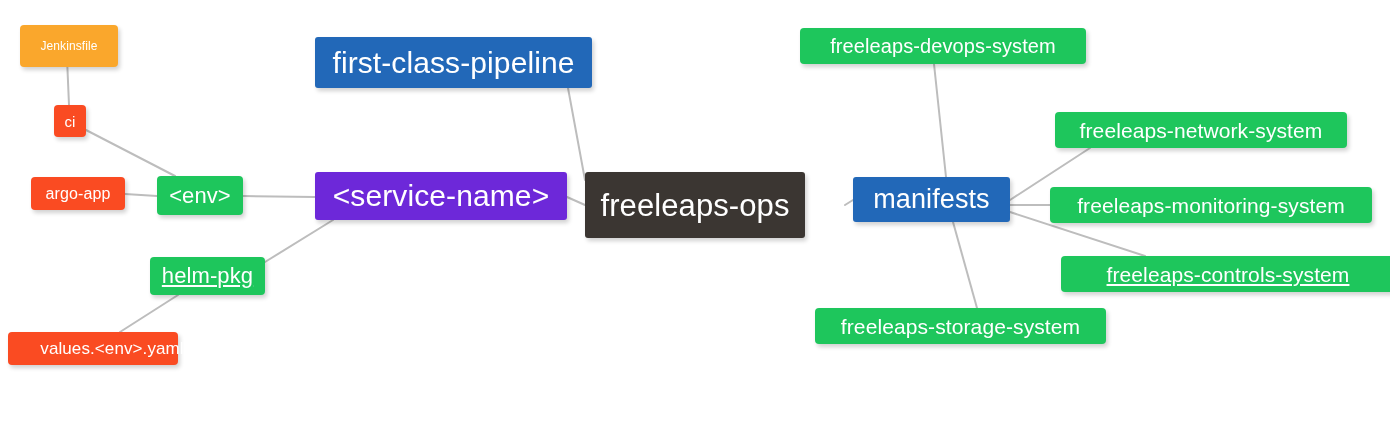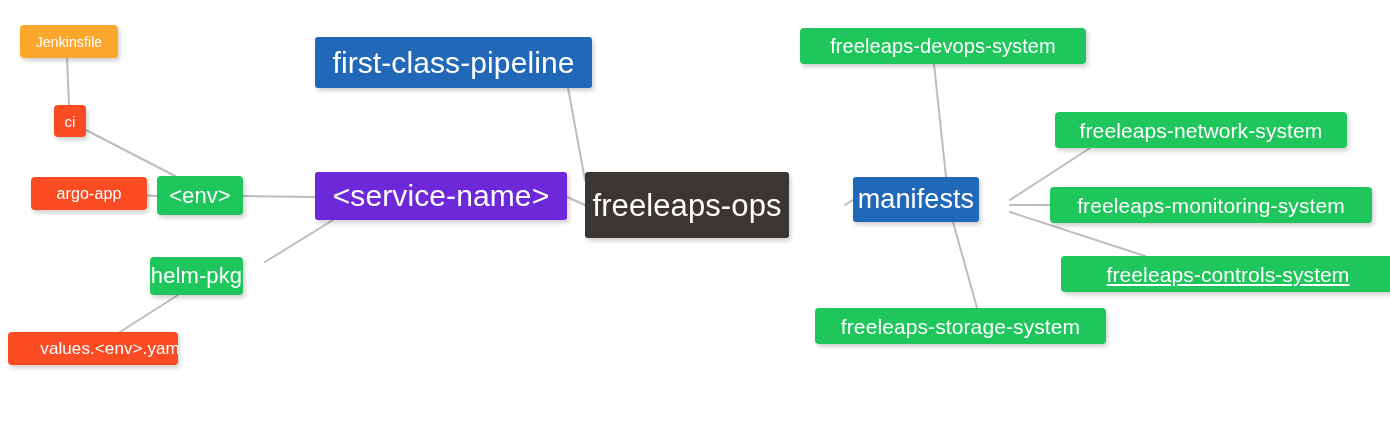--- a/index.html
+++ b/index.html
@@ -76,29 +76,29 @@
       <polyline points="175,176 86,130" class="edge" stroke="#bdbdbd"></polyline>
       <polyline points="69,105 67,58" class="edge" stroke="#bdbdbd"></polyline>
       <polyline points="178,295 120,332" class="edge" stroke="#bdbdbd"></polyline>
       <polyline points="946,177 934,64" class="edge" stroke="#bdbdbd"></polyline>
       <polyline points="1010,200 1090,148" class="edge" stroke="#bdbdbd"></polyline>
       <polyline points="1010,205 1050,205" class="edge" stroke="#bdbdbd"></polyline>
       <polyline points="1010,212 1145,256" class="edge" stroke="#bdbdbd"></polyline>
       <polyline points="953,222 977,308" class="edge" stroke="#bdbdbd"></polyline>
     </svg>
   <div id="node-layer">
-      <div class="node node-orange" style="left: 20px; top: 25px; width: 98px; height: 33px; font-size: 14px; background: rgb(250, 167, 44);">Jenkinsfile</div>
+      <div class="node node-orange" style="left: 20px; top: 25px; width: 98px; height: 42px; font-size: 12px; background: rgb(250, 167, 44);">Jenkinsfile</div>
       <div class="node node-red" style="left: 54px; top: 105px; width: 32px; height: 32px; font-size: 15px; background: rgb(250, 75, 34);">ci</div>
-      <div class="node node-red" style="left: 31px; top: 177px; width: 116px; height: 33px; font-size: 16px; background: rgb(250, 75, 34);">argo-app</div>
+      <div class="node node-red" style="left: 31px; top: 177px; width: 94px; height: 33px; font-size: 16px; background: rgb(250, 75, 34);">argo-app</div>
       <div class="node node-green" style="left: 157px; top: 176px; width: 86px; height: 39px; font-size: 22px; background: rgb(30, 198, 92);">&lt;env&gt;</div>
-      <div class="node node-green" style="left: 150px; top: 257px; width: 93px; height: 38px; font-size: 22px; background: rgb(30, 198, 92);">helm-pkg</div>
+      <div class="node node-green" style="left: 150px; top: 257px; width: 115px; height: 38px; font-size: 22px; background: rgb(30, 198, 92); text-decoration: underline;">helm-pkg</div>
       <div class="node node-red" style="left: 8px; top: 332px; width: 170px; height: 33px; font-size: 17px; background: rgb(250, 75, 34); padding-left: 48px;">values.&lt;env&gt;.yaml</div>
       <div class="node node-blue" style="left: 315px; top: 172px; width: 252px; height: 48px; font-size: 30px; background: #6d28d9;">&lt;service-name&gt;</div>
       <div class="node node-blue" style="left: 315px; top: 37px; width: 277px; height: 51px; font-size: 30px; background: rgb(34, 104, 184); text-align: center;">first-class-pipeline</div>
-      <div class="node node-root" style="left: 585px; top: 172px; width: 204px; height: 66px; font-size: 31px; background: rgb(59, 54, 50);">freeleaps-ops</div>
-      <div class="node node-blue" style="left: 853px; top: 177px; width: 126px; height: 45px; font-size: 27px; background: rgb(34, 104, 184);">manifests</div>
+      <div class="node node-root" style="left: 585px; top: 172px; width: 220px; height: 66px; font-size: 31px; background: rgb(59, 54, 50);">freeleaps-ops</div>
+      <div class="node node-blue" style="left: 853px; top: 177px; width: 157px; height: 45px; font-size: 27px; background: rgb(34, 104, 184);">manifests</div>
       <div class="node node-green" style="left: 800px; top: 28px; width: 286px; height: 36px; font-size: 20px; background: rgb(30, 198, 92);">freeleaps-devops-system</div>
       <div class="node node-green" style="left: 1055px; top: 112px; width: 292px; height: 36px; font-size: 21px; background: rgb(30, 198, 92);">freeleaps-network-system</div>
       <div class="node node-green" style="left: 1050px; top: 187px; width: 322px; height: 36px; font-size: 21px; background: rgb(30, 198, 92);">freeleaps-monitoring-system</div>
       <div class="node node-green" style="left: 1061px; top: 256px; width: 334px; height: 36px; font-size: 21px; background: rgb(30, 198, 92); text-decoration: underline;">freeleaps-controls-system</div>
       <div class="node node-green" style="left: 815px; top: 308px; width: 291px; height: 36px; font-size: 21px; background: rgb(30, 198, 92);">freeleaps-storage-system</div>
     </div>
 </div>
 
 </body></html>

